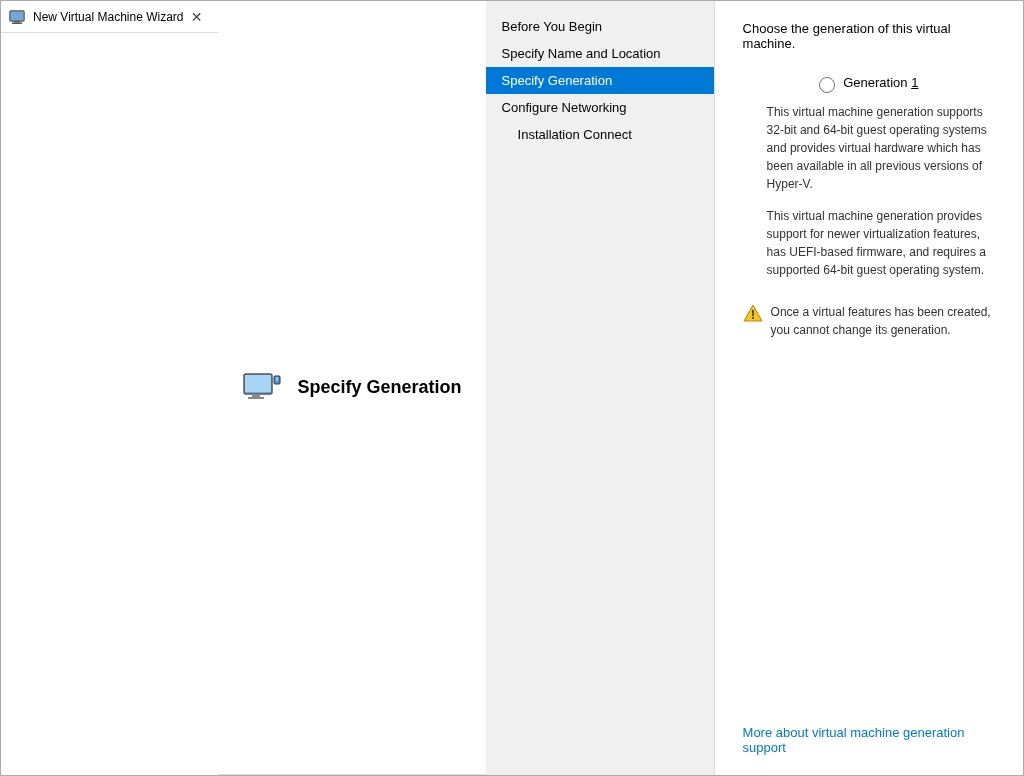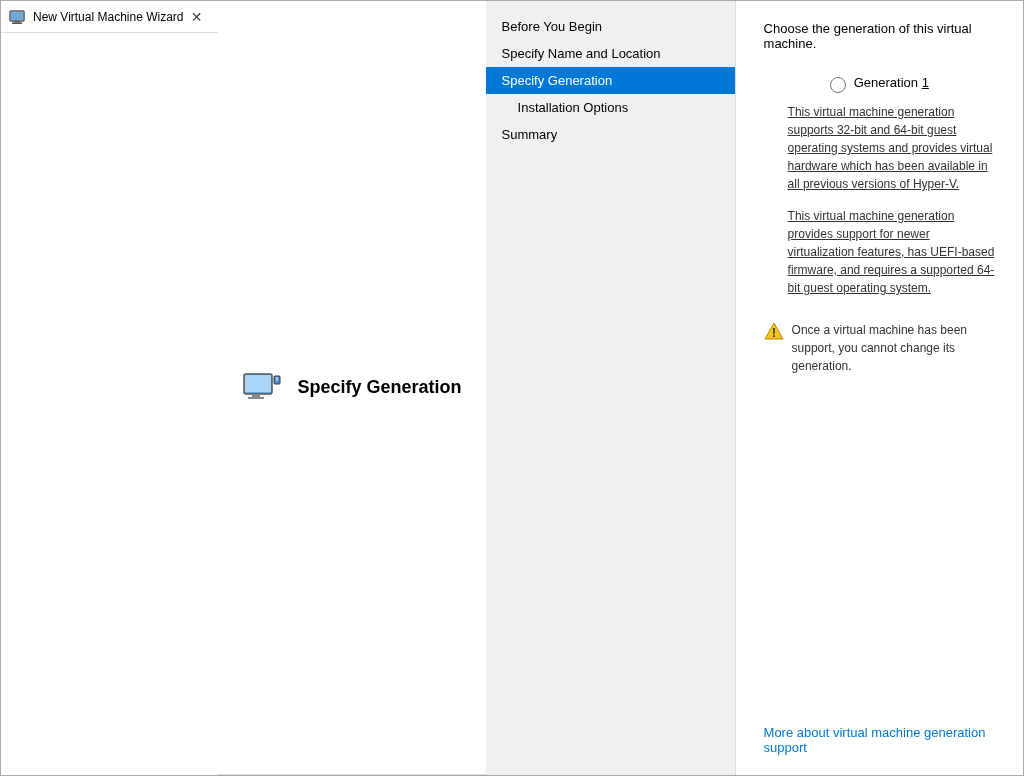--- a/index.html
+++ b/index.html
@@ -74,21 +74,21 @@
       font-weight: bold;
       color: #000;
     }
     .content-area {
       display: flex;
       flex: 1;
       background: #f0f0f0;
       overflow: hidden;
     }
     .sidebar {
-      width: 250px;
+      width: 229px;
       background: #f0f0f0;
       padding: 12px 0;
       flex-shrink: 0;
       border-right: 1px solid #ddd;
     }
     .sidebar-item {
       padding: 6px 16px;
       cursor: pointer;
       color: #000;
       font-size: 13px;
@@ -134,21 +134,20 @@
     }
     .radio-label u {
       text-decoration: underline;
     }
     .radio-desc {
       font-size: 12px;
       color: #333;
       margin-left: 24px;
       margin-bottom: 14px;
       line-height: 1.5;
-      text-decoration: underline;
     }
     .warning-row {
       display: flex;
       align-items: flex-start;
       margin-top: 10px;
       margin-left: 0;
     }
     .warning-icon {
       width: 20px;
       height: 20px;
@@ -234,22 +233,22 @@
     </div>
     <span class="header-title">Specify Generation</span>
   </div>
 
   <div class="content-area">
 
     <div class="sidebar">
       <div class="sidebar-item">Before You Begin</div>
       <div class="sidebar-item">Specify Name and Location</div>
       <div class="sidebar-item active">Specify Generation</div>
-      <div class="sidebar-item indented">Installation Options</div>
-      <div class="sidebar-item">Summary</div>
+      <div class="sidebar-item">Configure Networking</div>
+      <div class="sidebar-item indented">Installation Connect</div>
     </div>
 
     <div class="main-panel">
       <p class="main-description">Choose the generation of this virtual machine.</p>
 
       <div class="radio-option">
         <input type="radio" name="generation" class="radio-btn" style="">
         <span class="radio-label">
           Generation <u>1</u>
         </span>
@@ -258,21 +257,21 @@
 
       <div class="radio-desc">This virtual machine generation provides support for newer virtualization features, has UEFI-based firmware, and requires a supported 64-bit guest operating system.</div>
 
       <div class="warning-row">
         <div class="warning-icon">
           <svg width="20" height="20" viewBox="0 0 20 20">
             <polygon points="10,2 19,18 1,18" fill="#f5c518" stroke="#b8860b" stroke-width="1"></polygon>
             <text x="10" y="16" text-anchor="middle" font-size="12" font-weight="bold" fill="#333">!</text>
           </svg>
         </div>
-        <span class="warning-text">Once a virtual machine has been support, you cannot change its generation.</span>
+        <span class="warning-text">Once a virtual features has been created, you cannot change its generation.</span>
       </div>
 
       <div class="link-section">
         <a class="help-link">More about virtual machine generation support</a>
       </div>
     </div>
   </div>
 
 </div>
 

